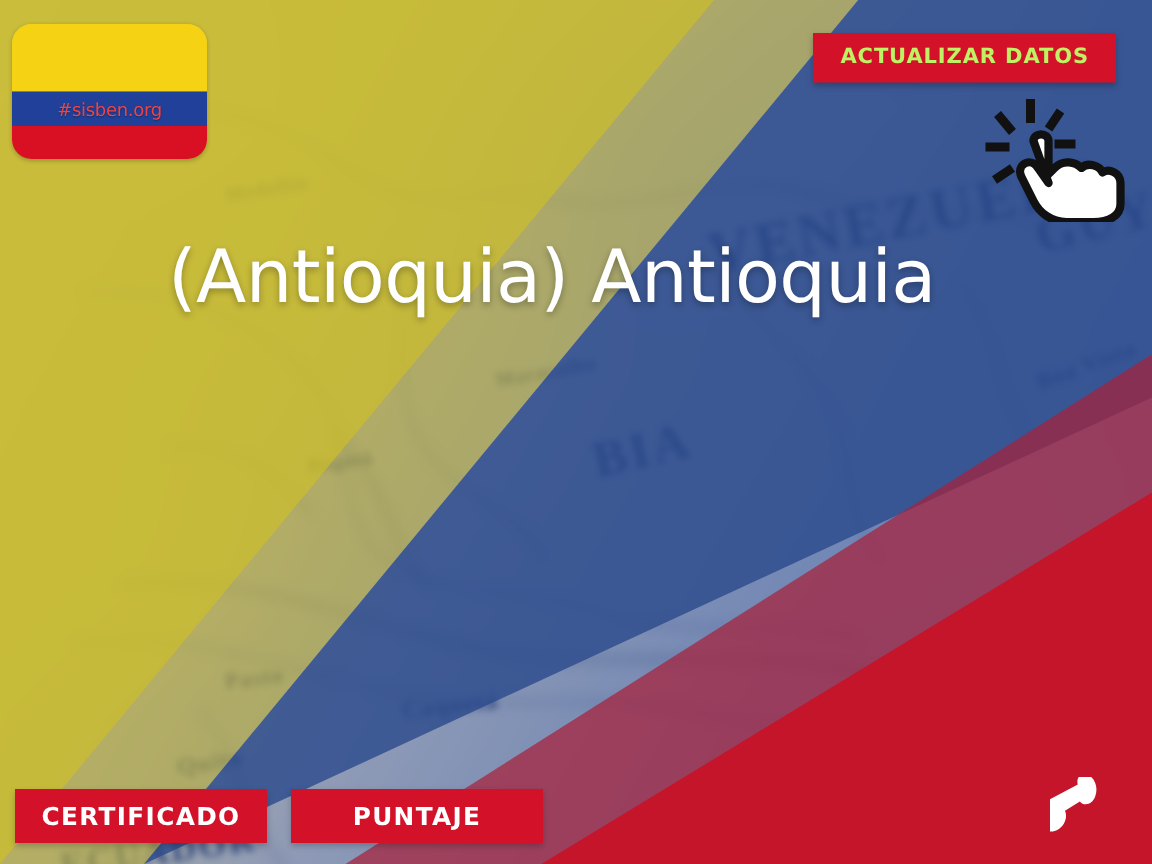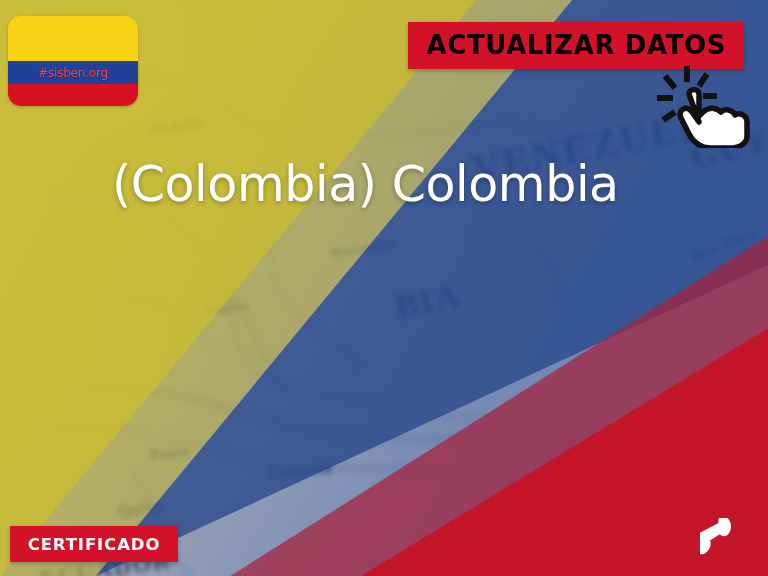--- a/index.html
+++ b/index.html
@@ -87,23 +87,23 @@
     font-weight:normal;
     letter-spacing:-.2px;
     font-family:"DejaVu Sans", sans-serif;
     text-shadow:0 1px 1px rgba(0,0,0,.35);
   }
 
   
   .cta{
     position:absolute; right:24px; top:22px;
     background:#d3122a;
-    color:#000000;
+    color:#bef264;
     padding:8px 18px 9px 18px;
-    font-size:26px;
+    font-size:14px;
     font-weight:bold;
     letter-spacing:.6px;
     font-family:"DejaVu Sans", sans-serif;
     box-shadow:0 2px 4px rgba(0,0,0,.25);
     white-space:nowrap;
   }
 
   
   .cursor{
     position:absolute; left:655px; top:60px;
@@ -215,25 +215,26 @@
       <line x1="52" y1="14" x2="44" y2="26"></line>
       <line x1="62" y1="36" x2="48" y2="36"></line>
     </g>
     <path d="M34 34 C34 28, 44 28, 44 34 L44 56 L48 52 C54 46, 62 48, 66 52
              C70 48, 78 50, 80 55 C84 52, 92 55, 92 62 L92 76
              C92 84, 84 88, 74 88 L56 88 C46 88, 38 82, 34 74 L26 58
              C22 50, 32 44, 37 52 L44 62 Z" fill="#ffffff" stroke="#111111" stroke-width="5.5" stroke-linejoin="round"></path>
   </svg>
 
   <div class="headline">
-    <span class="l2">(Colombia) Colombia</span>
+    <span class="l2">(Antioquia) Antioquia</span>
   </div>
 
   <div class="btnbar">
     <div class="btn btn-0">CERTIFICADO</div>
+    <div class="btn btn-1">PUNTAJE</div>
 
     <svg class="phone-icon" viewBox="0 0 52 52">
       <path d="M16 4 C22 2, 28 6, 30 12 C32 18, 28 22, 24 21 L20 32
                C24 34, 26 40, 24 45 C22 50, 16 52, 11 49 C6 46, 4 39, 7 33
                L16 13 C13 11, 12 6, 16 4 Z" fill="#ffffff" transform="translate(26,2) rotate(38) translate(-20,-6)"></path>
     </svg>
   </div>
 
 </div>
 

